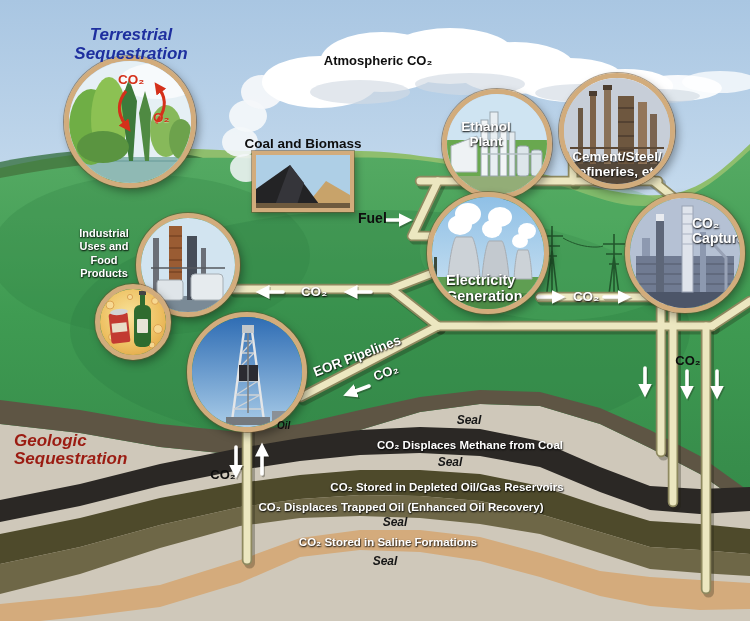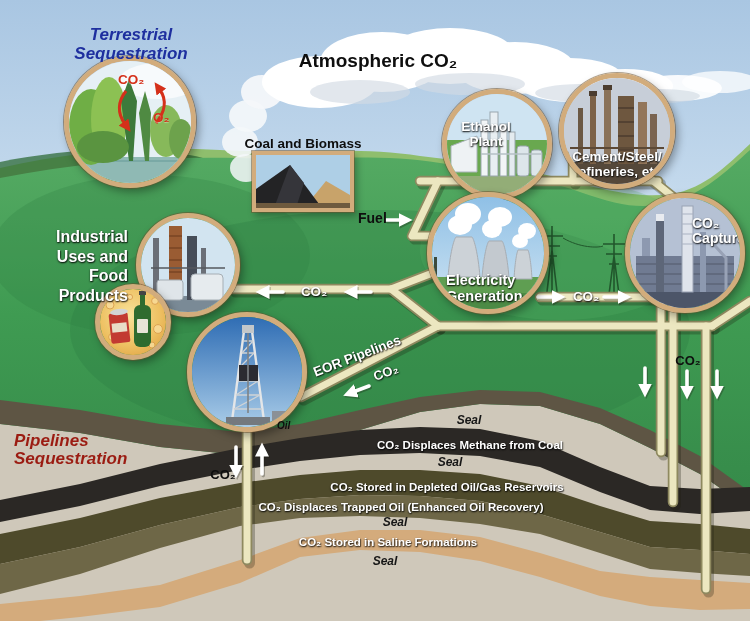--- a/index.html
+++ b/index.html
@@ -376,45 +376,45 @@
     <polygon points="34,10 48,28 40,53 18,53" fill="#35353a"></polygon>
     <rect y="48" width="94" height="5" fill="#6e5a3e"></rect>
   </svg>
 </div>
 
 <div class="lbl ctr b i blue" style="left:131px;top:44px;font-size:17px;">
   <div>Terrestrial</div>
       <div>Sequestration</div>
 </div>
 
-<div class="lbl ctr b dk" style="left:378px;top:61px;font-size:19px;">Atmospheric CO₂</div>
+<div class="lbl ctr b dk" style="left:378px;top:61px;font-size:13px;">Atmospheric CO₂</div>
 
 <div class="lbl ctr b dk" style="left:303px;top:144px;font-size:13.5px;">Coal and Biomass</div>
 
 <div class="lbl b dk" style="left:358px;top:211px;font-size:14px;">Fuel</div>
 
-<div class="lbl b wh" style="left:48px;top:227px;width:80px;text-align:right;font-size:16px;line-height:1.22;">
+<div class="lbl b wh" style="left:64px;top:227px;width:80px;text-align:center;font-size:11px;line-height:1.22;">
   <div>Industrial</div>
       <div>Uses and</div>
   <div>Food</div>
       <div>Products</div>
 </div>
 
 <div class="lbl ctr b wh" style="left:586px;top:297px;font-size:13.5px;">CO₂</div>
 <div class="lbl ctr b wh" style="left:314px;top:292px;font-size:13.5px;">CO₂</div>
 
 <div class="lbl ctr b wh" style="left:357px;top:356px;font-size:13.5px;transform:translate(-50%,-50%) rotate(-21deg);">EOR Pipelines</div>
 <div class="lbl ctr b wh" style="left:386px;top:373px;font-size:13px;transform:translate(-50%,-50%) rotate(-21deg);">CO₂</div>
 
 <div class="lbl b dk" style="left:277px;top:420px;font-size:10px;font-style:italic;">Oil</div>
 <div class="lbl ctr b dk" style="left:223px;top:475px;font-size:13px;">CO₂</div>
 <div class="lbl ctr b dk" style="left:688px;top:361px;font-size:13px;">CO₂</div>
 
 <div class="lbl b i dred" style="left:14px;top:432px;font-size:17px;line-height:1.05;">
-  <div>Pipelines</div>
+  <div>Geologic</div>
       <div>Sequestration</div>
 </div>
 
 <div class="lbl ctr b i seal" style="left:469px;top:421px;">Seal</div>
 <div class="lbl ctr b wh layerlbl" style="left:470px;top:445px;">CO₂ Displaces Methane from Coal</div>
 <div class="lbl ctr b i seal" style="left:450px;top:463px;">Seal</div>
 <div class="lbl ctr b wh layerlbl" style="left:447px;top:487px;">CO₂ Stored in Depleted Oil/Gas Reservoirs</div>
 <div class="lbl ctr b wh layerlbl" style="left:393px;top:507px;padding-left:16px;">CO₂ Displaces Trapped Oil (Enhanced Oil Recovery)</div>
 <div class="lbl ctr b i seal" style="left:395px;top:523px;">Seal</div>
 <div class="lbl ctr b wh layerlbl" style="left:388px;top:542px;">CO₂ Stored in Saline Formations</div>

